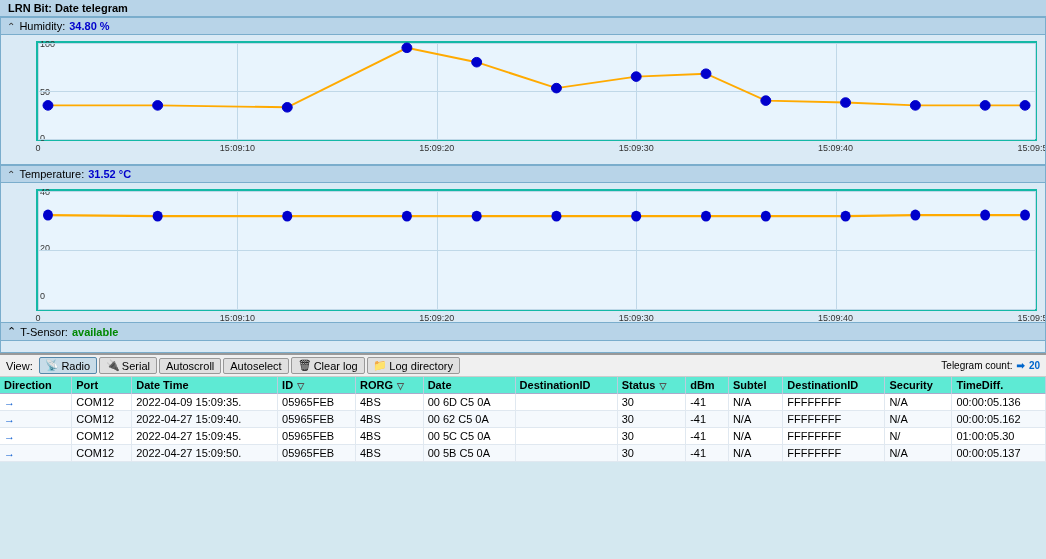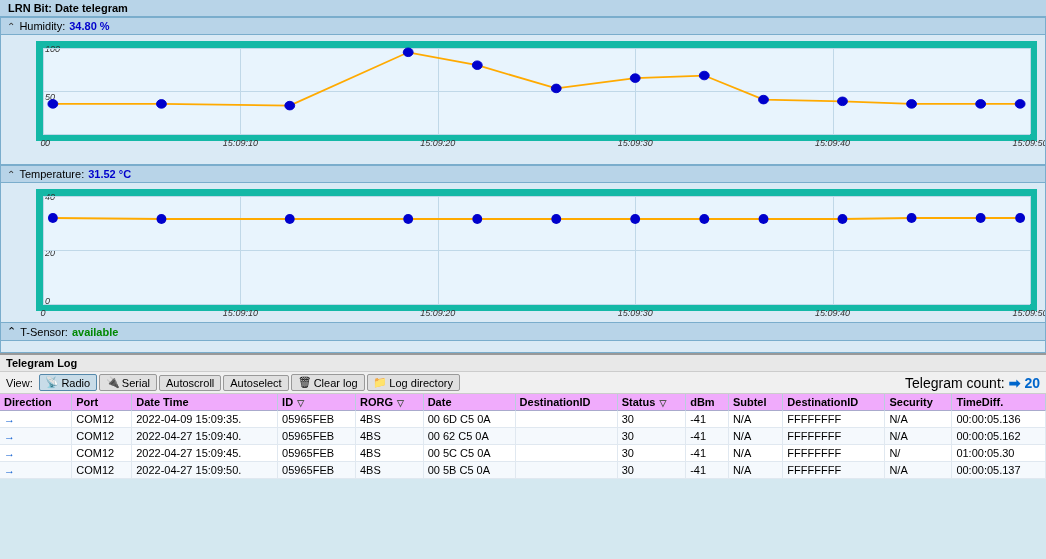--- a/index.html
+++ b/index.html
@@ -26,22 +26,21 @@
       border: 1px solid #7aadcc;
       border-top: none;
       position: relative;
       overflow: hidden;
     }
 
     .chart-area {
       position: relative;
       margin: 4px 8px 18px 35px;
       background: #e8f4fd;
-      border: 7px solid #14b8a6;
-      font-style: italic;
+      border: 2px solid #14b8a6;
     }
 
     .chart-y-label {
       position: absolute;
       left: 2px;
       font-size: 9px;
       color: #333;
     }
 
     .chart-x-label {
@@ -116,41 +115,41 @@
       background: #e0e0e0;
       border: 1px solid #999;
       border-radius: 2px;
       cursor: pointer;
       font-size: 11px;
     }
     .toolbar-btn.active { background: #c8dce8; border-color: #5588aa; }
 
     .telegram-count {
       margin-left: auto;
-      font-size: 14px;
+      font-size: 10px;
       display: flex;
       align-items: center;
       gap: 4px;
     }
     .count-arrow { color: #0066cc; font-weight: bold; }
     .count-value { font-weight: bold; color: #0066cc; }
 
     .table-container {
       overflow: hidden;
       background: #fff;
     }
 
     table {
       width: 100%;
       border-collapse: collapse;
       font-size: 11px;
     }
 
     thead tr {
-      background: #f0abfc;
+      background: #5eead4;
       border-bottom: 1px solid #aac;
     }
 
     thead th {
       padding: 2px 4px;
       text-align: left;
       border-right: 1px solid #bcd;
       font-weight: bold;
       white-space: nowrap;
     }
@@ -299,21 +298,20 @@
 
 <div class="status-section">
   <span class="chevron">⌃</span>
   <span class="section-title">T-Sensor:</span>
   <span class="section-value" style="color:#008800;text-align:center;">available</span>
 </div>
 
 <div class="spacer-section"></div>
 
 <div class="telegram-log-area">
-  <div class="telegram-log-title">Telegram Log</div>
 
   <div class="toolbar">
     <span class="toolbar-label">View:</span>
 
     <button class="toolbar-btn active">
       <span>📡</span>
       <span>Radio</span>
     </button>
 
     <button class="toolbar-btn">

